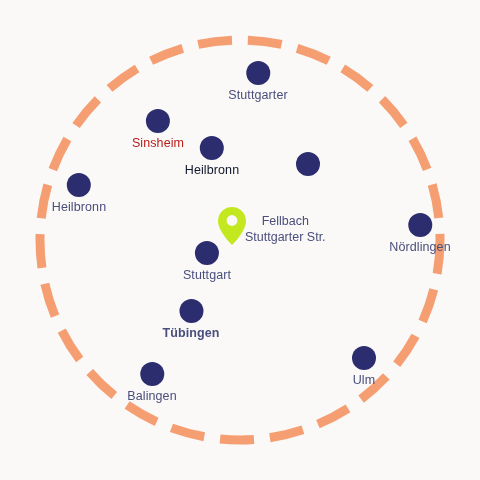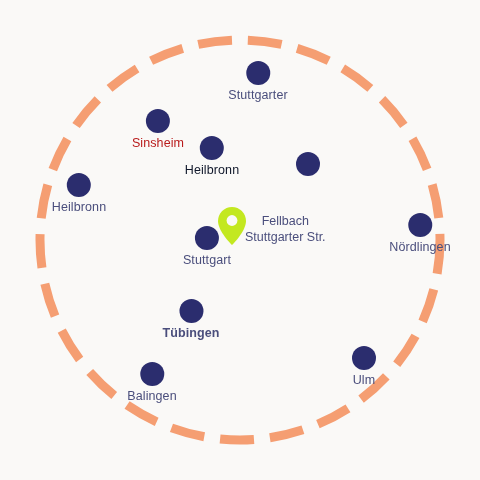--- a/index.html
+++ b/index.html
@@ -85,21 +85,21 @@
         <div class="city-dot" style="background: rgb(43, 45, 110);"></div>
       </div>
       <div class="city-marker" style="left: 79px; top: 194px;">
         <div class="city-dot" style="background: rgb(43, 45, 110);"></div>
         <div class="city-label" style="color: rgb(74, 78, 124);">Heilbronn</div>
       </div>
       <div class="city-marker" style="left: 420px; top: 234px;">
         <div class="city-dot" style="background: rgb(43, 45, 110);"></div>
         <div class="city-label" style="color: rgb(74, 78, 124);">Nördlingen</div>
       </div>
-      <div class="city-marker" style="left: 207px; top: 247px;">
+      <div class="city-marker" style="left: 207px; top: 262px;">
         <div class="city-dot" style="background: rgb(43, 45, 110);"></div>
         <div class="city-label" style="color: rgb(74, 78, 124);">Stuttgart</div>
       </div>
       <div class="city-marker" style="left: 191px; top: 320px; font-weight: bold;">
         <div class="city-dot" style="background: rgb(43, 45, 110);"></div>
         <div class="city-label" style="color: rgb(74, 78, 124);">Tübingen</div>
       </div>
       <div class="city-marker" style="left: 364px; top: 367px;">
         <div class="city-dot" style="background: rgb(43, 45, 110);"></div>
         <div class="city-label" style="color: rgb(74, 78, 124);">Ulm</div>

